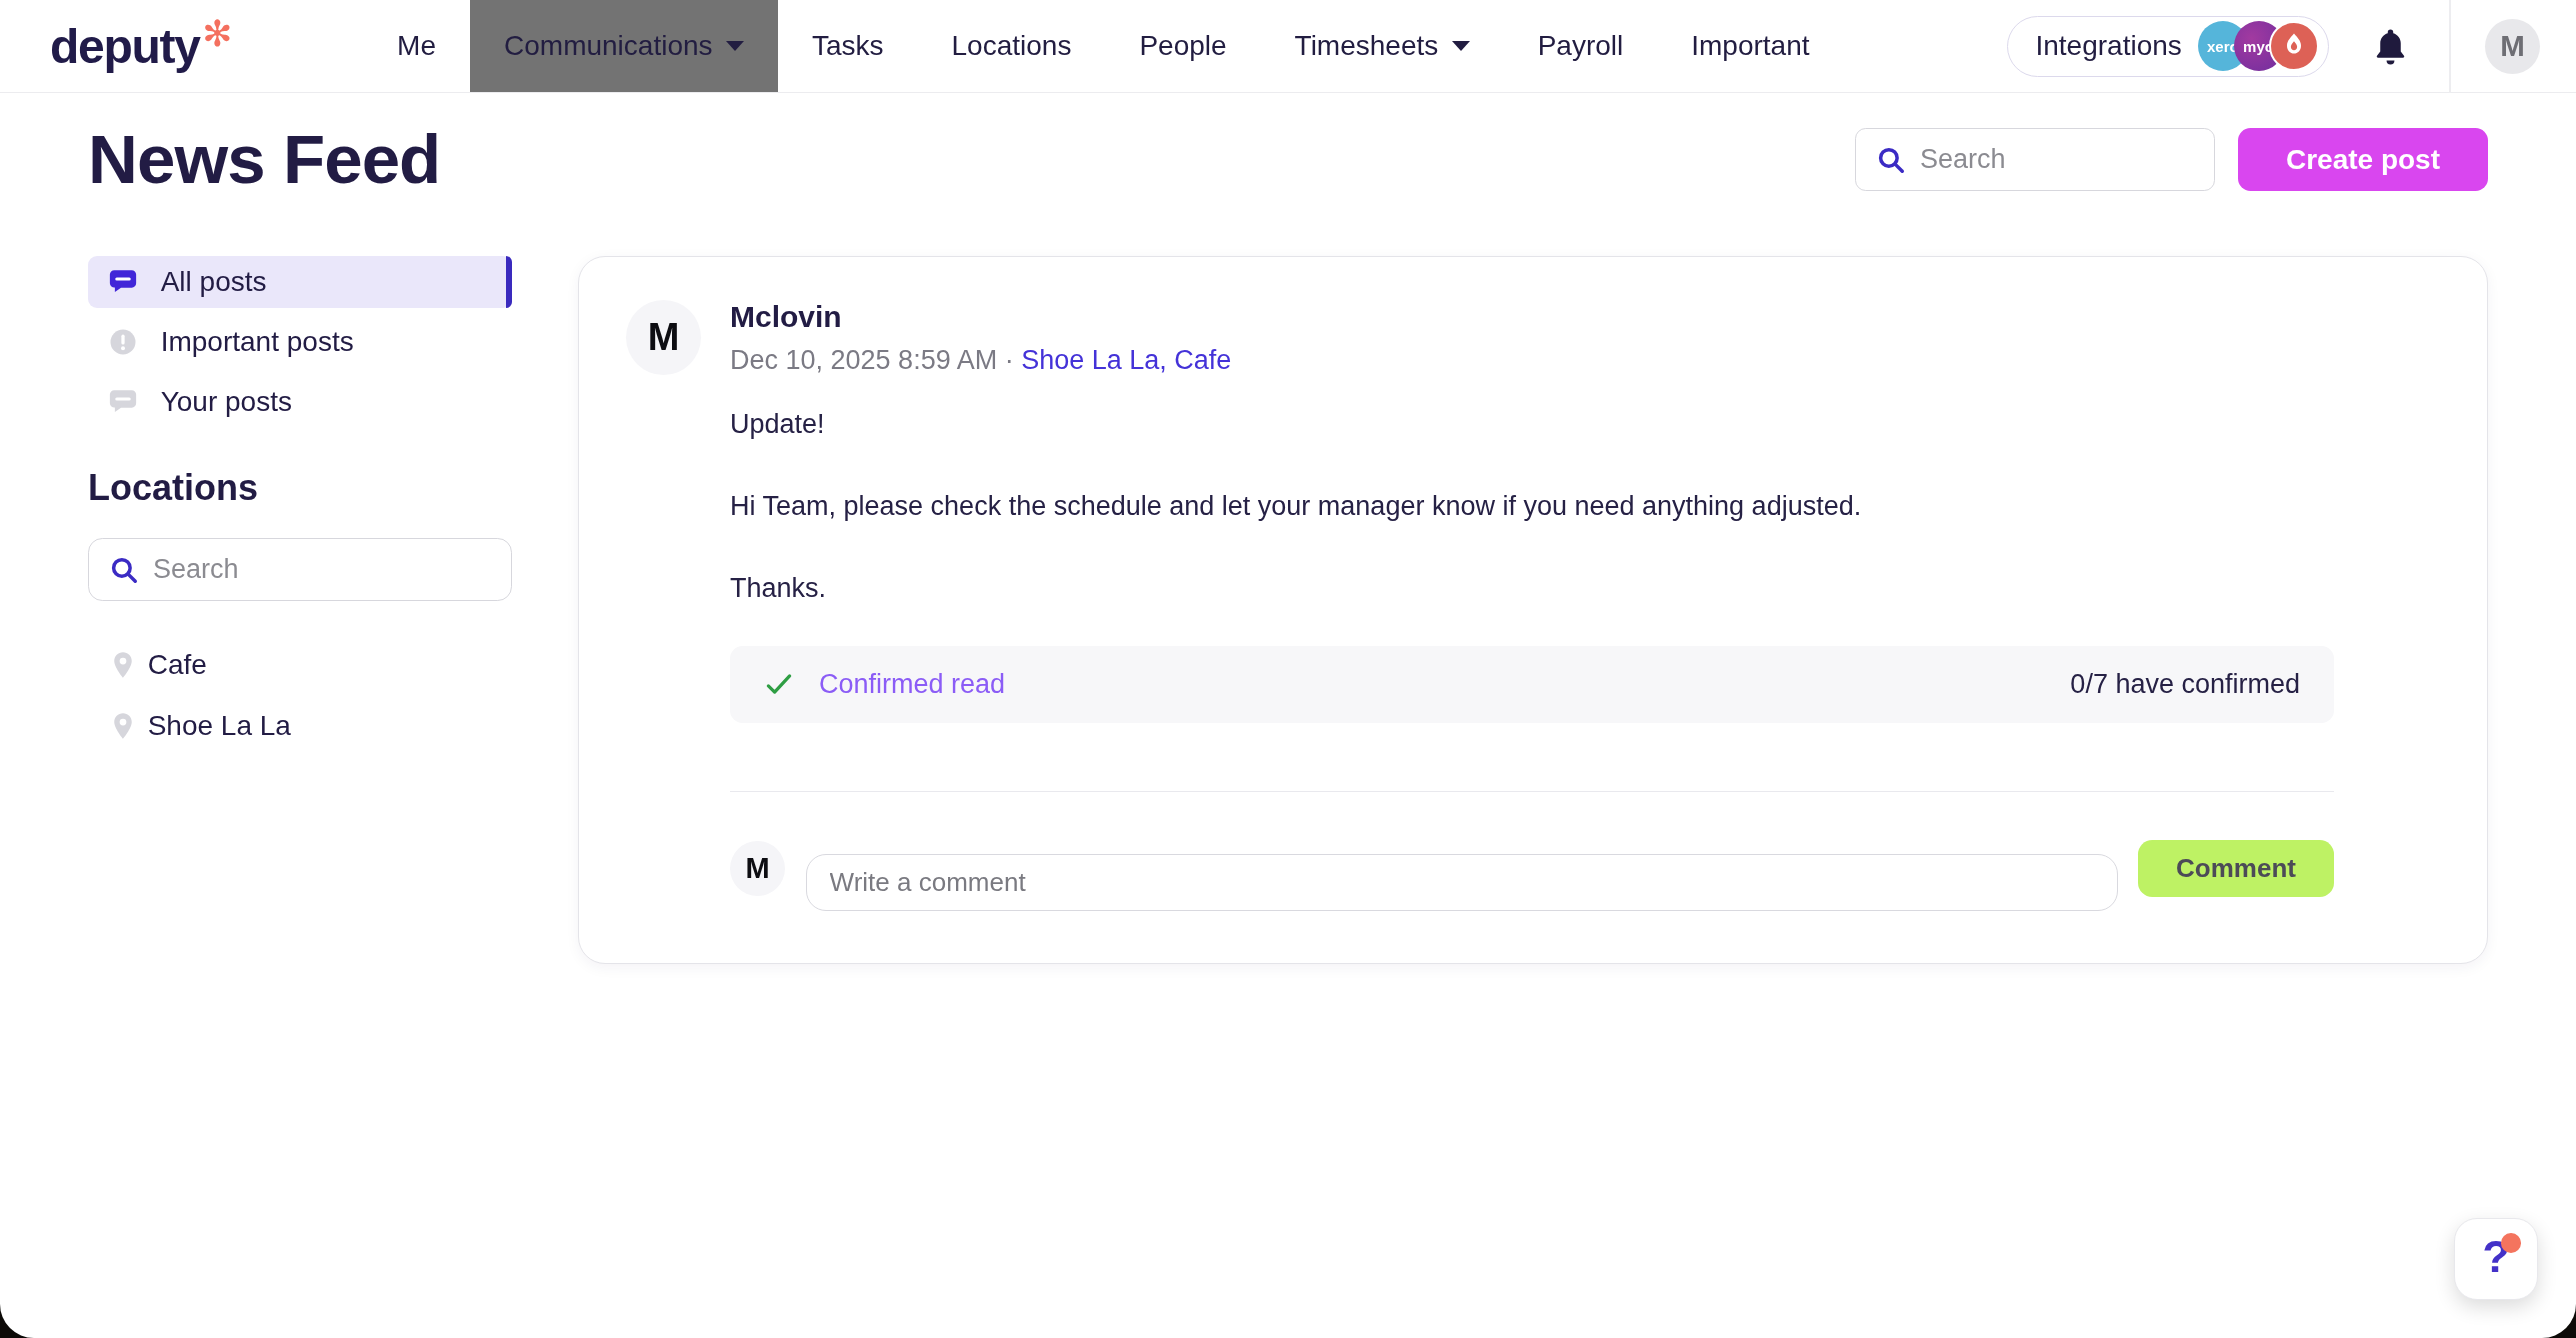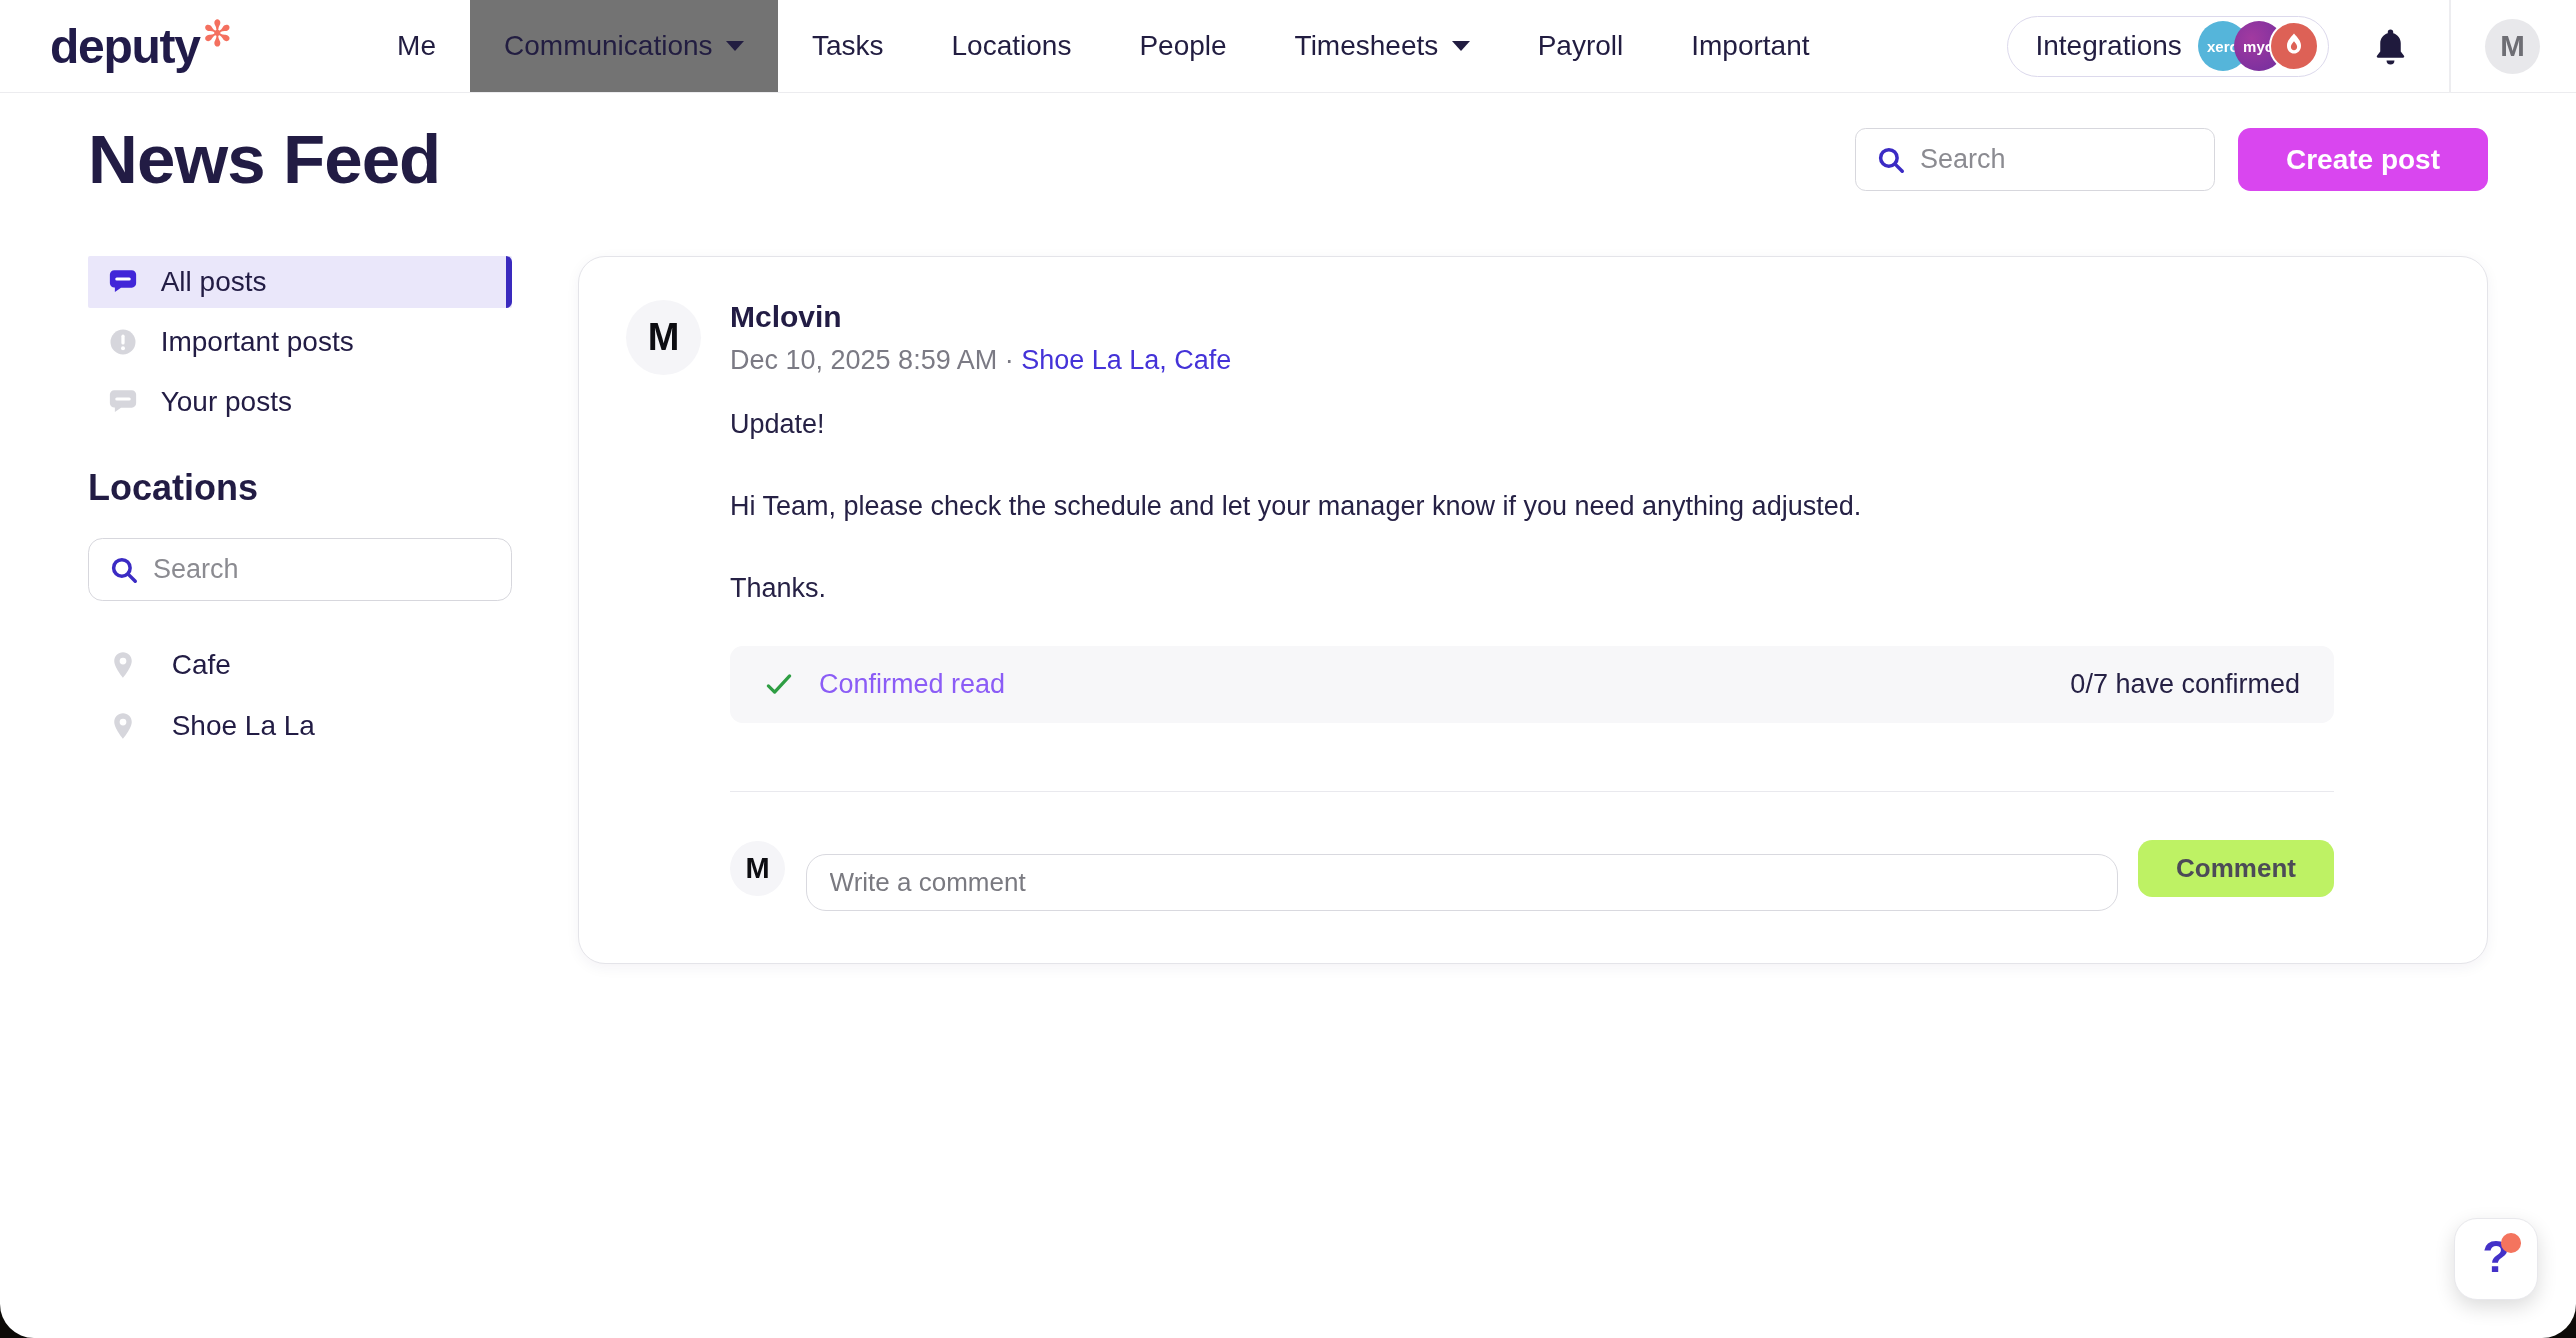--- a/index.html
+++ b/index.html
@@ -103,33 +103,33 @@
     text-align: right;
   }
 
   
   .content-body { display: flex; align-items: flex-start; margin-top: 57px; }
   .sidebar { width: 424px; flex-shrink: 0; }
   .filter-item {
     display: flex; align-items: center; gap: 23px;
     height: 52px; padding: 0 19.7px;
     font-size: 28px; color: #221c44;
-    border-radius: 2px; cursor: pointer;
+    border-radius: 9px; cursor: pointer;
     position: relative; margin-bottom: 8px;
   }
   .filter-item.active { background: #eae7fa; }
   .filter-item.active .active-bar {
     position: absolute; right: 0; top: 0; bottom: 0; width: 6.3px;
     background: #3a2abe; border-radius: 0 9px 9px 0;
   }
   .sidebar-icon { width: 30px; height: 30px; flex-shrink: 0; display: flex; }
   .locations-title { font-size: 36px; font-weight: 800; color: #221c44; margin: 39px 0 29px 0; }
   .search-box.sidebar-search { width: 100%; border-radius: 14.3px; margin-bottom: 38px; }
   .location-item {
-    display: flex; align-items: center; gap: 34px;
+    display: flex; align-items: center; gap: 10px;
     height: 52px; padding: 0 19.7px;
     font-size: 28px; color: #221c44;
     border-radius: 9px; cursor: pointer; margin-bottom: 9px;
   }
 
   
   .main-card {
     flex: 1; margin-left: 66px;
     background: #fff;
     border: 1.8px solid #e4e4e9; border-radius: 27px;

